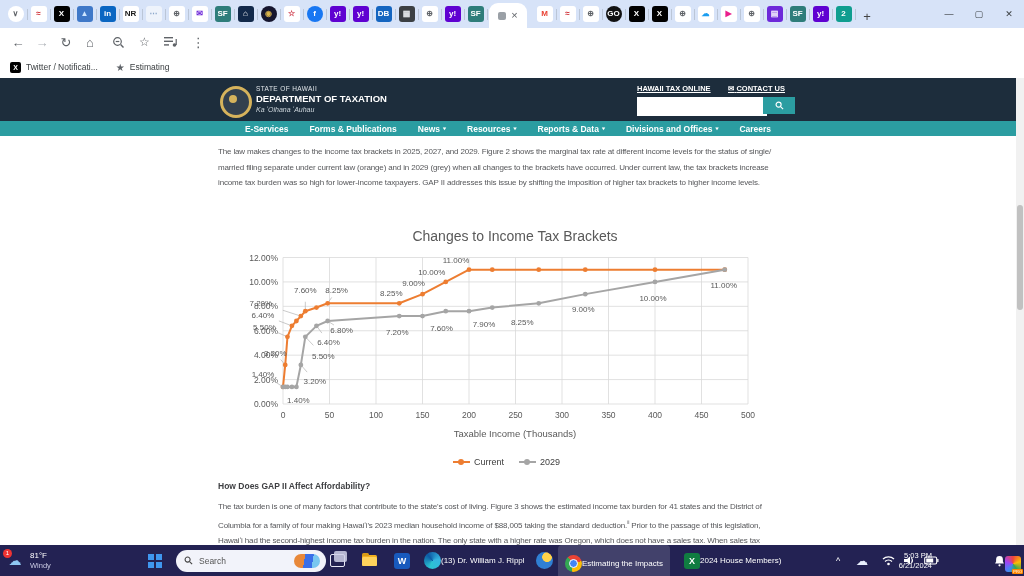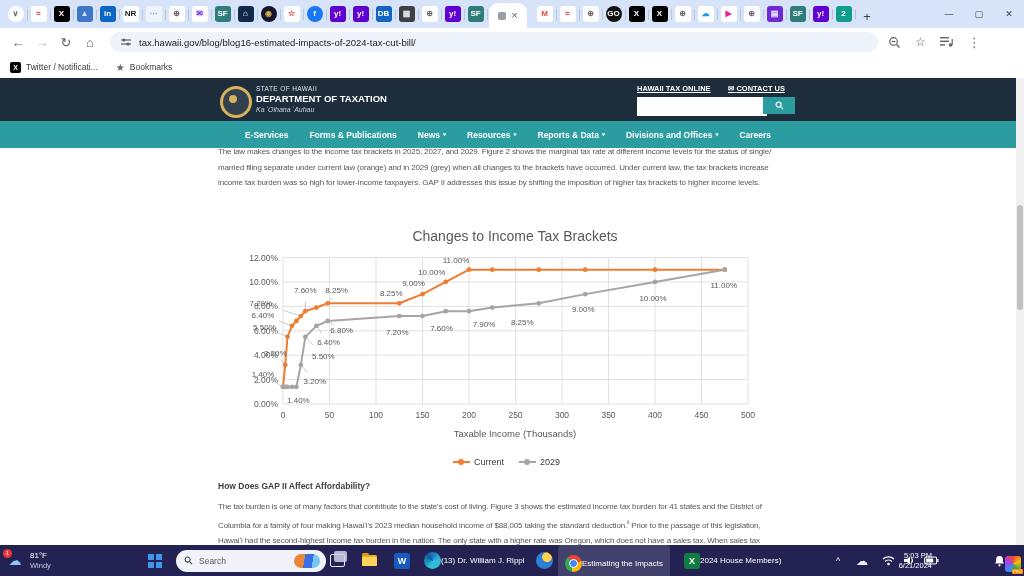--- a/index.html
+++ b/index.html
@@ -38,21 +38,21 @@
   .site{left:0;top:78px;width:1016px;height:467px;background:#fff;overflow:hidden}
   .siteheader{position:absolute;left:0;top:0;width:1016px;height:43px;background:#1d2d3c}
   .seal{position:absolute;left:220px;top:8px;width:26px;height:26px;border-radius:50%;background:#33404e;border:3px solid #d6b35c}
   .seal::after{content:"";position:absolute;left:6px;top:6px;width:8px;height:8px;border-radius:50%;background:#d6b35c}
   .hdr-small{position:absolute;left:256px;top:7px;font-size:6.5px;letter-spacing:.4px;color:#dfe4e8}
   .hdr-dept{position:absolute;left:256px;top:15px;font-size:9.5px;font-weight:700;color:#fff}
   .hdr-haw{position:absolute;left:256px;top:28px;font-size:7px;font-style:italic;color:#cdd6dc}
   .hdr-link{position:absolute;top:6px;font-size:7.5px;font-weight:700;color:#fff;text-decoration:underline}
   .hdr-search{position:absolute;left:637px;top:19px;width:126px;height:17px;background:#fff;border:0}
   .hdr-searchbtn{position:absolute;left:763px;top:19px;width:32px;height:17px;background:#2b9da1;display:flex;align-items:center;justify-content:center}
-  .sitenav{position:absolute;left:0;top:43px;width:1016px;height:27px;background:#2b9da1;display:flex;align-items:center;justify-content:center;gap:21px}
+  .sitenav{position:absolute;left:0;top:43px;width:1016px;height:15px;background:#2b9da1;display:flex;align-items:center;justify-content:center;gap:21px}
   .navitem{font-size:8.5px;font-weight:700;color:#fff;display:flex;align-items:center;gap:3px}
   .navitem .caret{font-size:6px;transform:scaleY(.8)}
 
   .para{font-size:8px;letter-spacing:-0.15px;line-height:15.7px;color:#56575a}
   .p1{position:absolute;left:218px;top:66px;width:590px}
   .figcap{position:absolute;left:0;top:124px;width:1016px;text-align:center;font-size:8.5px;font-weight:700;color:#55565a}
   .h2{position:absolute;left:218px;top:403px;font-size:8.5px;font-weight:700;color:#3e3f42}
   .p2{position:absolute;left:218px;top:421px;width:590px}
   sup.fnote{font-size:5.5px;vertical-align:super}
 
@@ -214,29 +214,20 @@
     <span class="wc">▢</span>
     <span class="wc">✕</span>
   </div>
 </div>
 
 <div class="abs toolbar">
   <span class="navbtn" style="margin-left:6px">←</span>
   <span class="navbtn dim">→</span>
   <span class="navbtn">↻</span>
   <span class="navbtn">⌂</span>
-  <div class="addresspill">
-    <svg width="12" height="12" viewBox="0 0 12 12">
-      <line x1="1" y1="4" x2="11" y2="4" stroke="#5f6368" stroke-width="1.2"></line>
-      <line x1="1" y1="8" x2="11" y2="8" stroke="#5f6368" stroke-width="1.2"></line>
-      <circle cx="4" cy="4" r="1.6" fill="#5f6368"></circle>
-        <circle cx="8" cy="8" r="1.6" fill="#5f6368"></circle>
-    </svg>
-    <span class="urltext">tax.hawaii.gov/blog/blog16-estimated-impacts-of-2024-tax-cut-bill/</span>
-  </div>
   <div class="tb-right">
     <span class="tb-ic">
       <svg width="13" height="13" viewBox="0 0 13 13">
           <circle cx="5.5" cy="5.5" r="3.8" fill="none" stroke="#5f6368" stroke-width="1.2"></circle>
           <line x1="8.6" y1="8.6" x2="11.5" y2="11.5" stroke="#5f6368" stroke-width="1.4"></line>
           <line x1="3.7" y1="5.5" x2="7.3" y2="5.5" stroke="#5f6368" stroke-width="1.2"></line>
         </svg>
     </span>
     <span class="tb-ic">☆</span>
     <span class="tb-ic">
@@ -252,21 +243,21 @@
   </div>
 </div>
 
 <div class="abs bookmarksbar">
   <div class="bmitem">
     <span class="bm-x">X</span>
     <span>Twitter / Notificati...</span>
   </div>
   <div class="bmitem">
     <span class="bm-star">★</span>
-    <span>Bookmarks</span>
+    <span>Estimating</span>
   </div>
 </div>
 
 <div class="abs site">
 
   <div class="siteheader">
     <div class="seal"></div>
     <div class="hdr-small">STATE OF HAWAII</div>
     <div class="hdr-dept">DEPARTMENT OF TAXATION</div>
     <div class="hdr-haw">Ka ʻOihana ʻAuhau</div>

